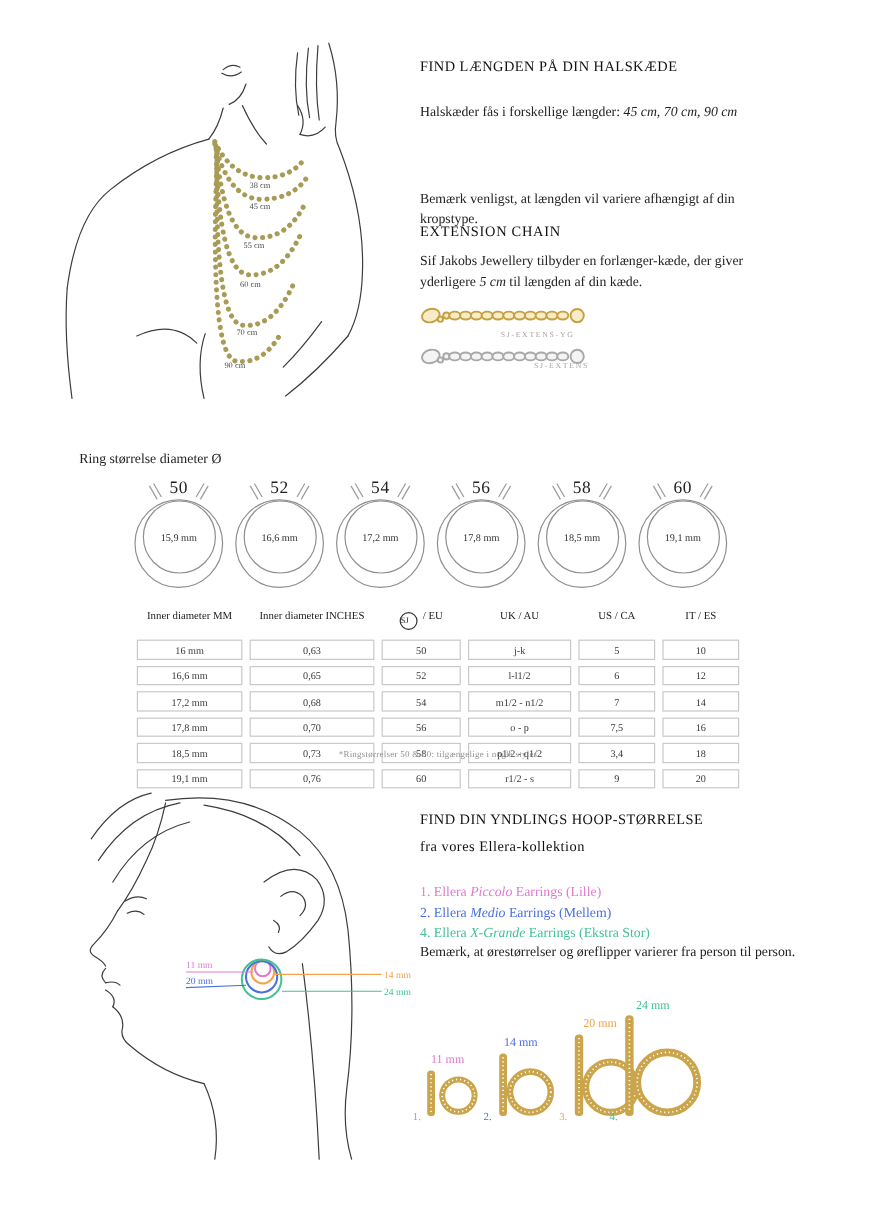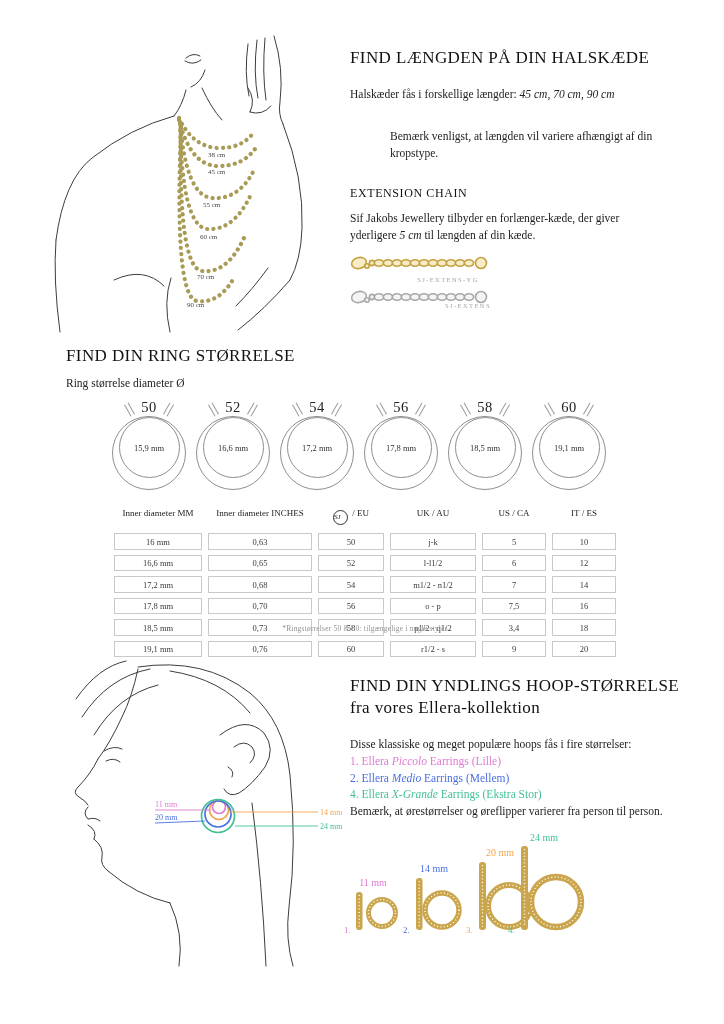--- a/index.html
+++ b/index.html
@@ -1,19 +1,19 @@
 <!DOCTYPE html>
 <html><head>
 <meta charset="utf-8">
 <style>
   html,body{margin:0;padding:0;background:#ffffff;}
   .page{position:relative;width:724px;height:1024px;background:#ffffff;overflow:hidden;
         font-family:"Liberation Serif", serif;color:#1c1c1c;}
   .abs{position:absolute;}
-  .sec-title{font-size:17px;letter-spacing:.4px;color:#111;}
+  .sec-title{font-size:12px;letter-spacing:.4px;color:#111;}
   .sub-title{font-size:12px;letter-spacing:.6px;color:#111;}
   .body-text{font-size:11.5px;line-height:1.5;color:#222;}
   .chain-label{font-size:6.5px;letter-spacing:1.4px;color:#a9a49c;text-align:center;}
 
   
   .rings-row{display:flex;gap:6px;}
   .ring{width:78px;text-align:center;position:relative;}
   .ring-head{position:relative;height:21px;}
   .ring-num{font-size:14.5px;color:#222;letter-spacing:.5px;}
   .prong{position:absolute;top:5px;width:3px;height:13px;border-left:1px solid #9a9a9a;border-right:1px solid #9a9a9a;}
@@ -82,21 +82,21 @@
 
   <div class="abs sec-title" style="left:350px;top:48px;width:340px;">FIND LÆNGDEN PÅ DIN HALSKÆDE</div>
 
   <div class="abs body-text" style="left:350px;top:86px;width:340px;">
     <div>
       <span>Halskæder fås i forskellige længder:</span>
       <i>45 cm, 70 cm, 90 cm</i>
     </div>
   </div>
 
-  <div class="abs body-text" style="left:350px;top:128px;width:272px;margin-left:40px;">Bemærk venligst, at længden vil variere afhængigt af din kropstype.</div>
+  <div class="abs body-text" style="left:350px;top:158px;width:272px;">Bemærk venligst, at længden vil variere afhængigt af din kropstype.</div>
 
   <div class="abs sub-title" style="left:350px;top:186px;">EXTENSION CHAIN</div>
 
   <div class="abs body-text" style="left:350px;top:210px;width:292px;">
     <span>Sif Jakobs Jewellery tilbyder en forlænger-kæde, der giver yderligere </span><i>5 cm</i><span> til længden af din kæde.</span>
   </div>
 
   <svg class="abs" style="left:348px;top:250px;" width="150" height="26" viewBox="0 0 150 26">
     <g fill="#f6ecc8" stroke-width="1.6" style="stroke: rgb(197, 160, 65);">
       <ellipse cx="11" cy="13" rx="7.5" ry="5.5" transform="rotate(-15 11 13)"></ellipse>
@@ -132,21 +132,20 @@
       <ellipse cx="85" cy="13" rx="4.6" ry="3.3"></ellipse>
         <ellipse cx="94" cy="13" rx="4.6" ry="3.3"></ellipse>
       <ellipse cx="103" cy="13" rx="4.6" ry="3.3"></ellipse>
         <ellipse cx="112" cy="13" rx="4.6" ry="3.3"></ellipse>
       <ellipse cx="121" cy="13" rx="4.6" ry="3.3"></ellipse>
       <circle cx="133" cy="13" r="5.5"></circle>
     </g>
   </svg>
   <div class="abs chain-label" style="left:408px;top:302px;width:120px;">SJ-EXTENS</div>
 
-  <div class="abs sec-title" style="left:66px;top:346px;">FIND DIN RING STØRRELSE</div>
   <div class="abs body-text" style="left:66px;top:375px;">Ring størrelse diameter Ø</div>
 
   <div class="abs rings-row" style="left:110px;top:398px;">
     <div class="ring">
       <div class="ring-head"><span class="prong pl"></span><span class="ring-num">50</span><span class="prong pr"></span></div>
       <div class="ring-circle">
           <div class="ring-inner">15,9 mm</div>
         </div>
     </div>
     <div class="ring">
@@ -272,21 +271,20 @@
       <text x="103" y="165" style="color: rgb(74, 112, 224); fill: rgb(74, 112, 224);">20 mm</text>
       <text x="268" y="160" style="color: rgb(242, 164, 76); fill: rgb(242, 164, 76);">14 mm</text>
       <text x="268" y="174" style="color: rgb(67, 193, 147); fill: rgb(67, 193, 147);">24 mm</text>
     </g>
   </svg>
 
   <div class="abs sec-title" style="left:350px;top:676px;width:360px;">FIND DIN YNDLINGS HOOP-STØRRELSE</div>
   <div class="abs sec-title" style="left:350px;top:698px;width:360px;">fra vores Ellera-kollektion</div>
 
   <div class="abs" style="left:350px;top:736px;width:372px;">
-    <div class="hoop-line">Disse klassiske og meget populære hoops fås i fire størrelser:</div>
     <div class="hoop-line" style="color: rgb(223, 122, 210); fill: rgb(223, 122, 210);">
       <span>1.</span><span> Ellera </span><i>Piccolo</i><span> Earrings (Lille)</span>
     </div>
     <div class="hoop-line" style="color: rgb(74, 112, 224); fill: rgb(74, 112, 224);">
       <span>2.</span><span> Ellera </span><i>Medio</i><span> Earrings (Mellem)</span>
     </div>
     <div class="hoop-line" style="color: rgb(67, 193, 147); fill: rgb(67, 193, 147);">
       <span>4.</span><span> Ellera </span><i>X-Grande</i><span> Earrings (Ekstra Stor)</span>
     </div>
     <div class="hoop-line">Bemærk, at ørestørrelser og øreflipper varierer fra person til person.</div>

